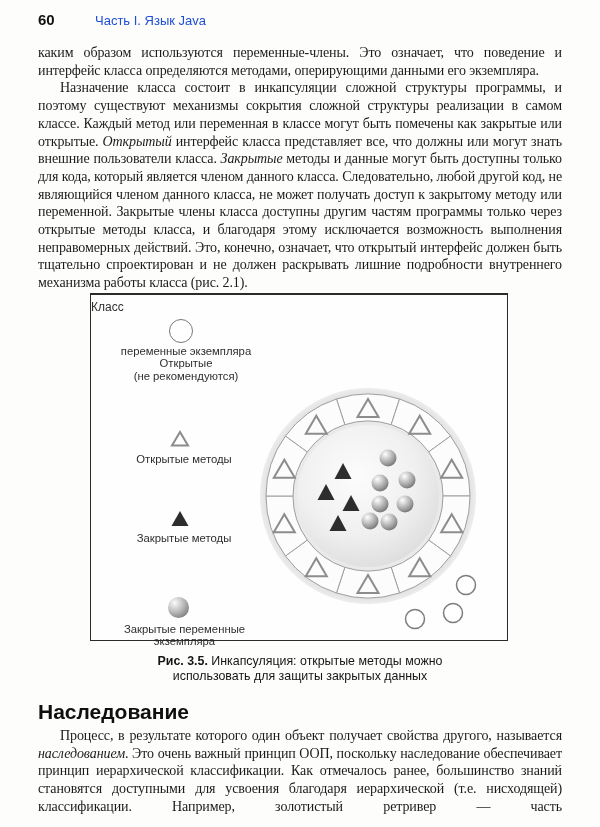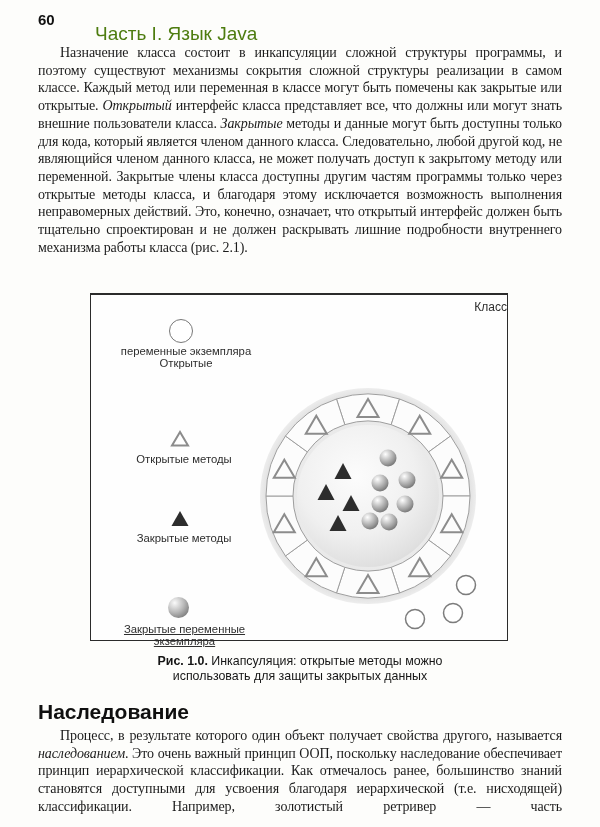--- a/index.html
+++ b/index.html
@@ -6,35 +6,35 @@
   .page{
     position:relative; width:600px; height:827px; overflow:hidden;
     background:#fdfdfb; color:#1b1b1b;
     font-family:"Liberation Serif", serif;
     padding-left:43px;
   }
   
   .header{position:absolute; top:11px; left:38px; right:38px; height:20px;
           font-family:"Liberation Sans", sans-serif;}
   .page-num{position:absolute; left:0; top:0; font-size:15px; font-weight:bold; color:#111;}
-  .chapter{position:absolute; left:57px; top:12px; font-size:19px; color:#4d7c0f;}
+  .chapter{position:absolute; left:57px; top:2px; font-size:13px; color:#1d4ed8;}
   
   .text-block{position:absolute; left:38px; width:524px;
               font-size:14px; line-height:17.7px; text-align:justify; letter-spacing:-0.1px;}
   .tb1{top:44px;}
   .tb2{top:727px; text-align-last:justify;}
   .text-block p{margin:0; padding:0;}
   .text-block p.indent{text-indent:22px;}
   .text-block em{}
   
   .figure{position:absolute; left:90px; top:293px; width:418px; height:348px;
           box-sizing:border-box; background:#fefefe;
           border:1.5px solid #2b2b2b; border-top-width:2.5px;
           font-family:"Liberation Sans", sans-serif;}
-  .fig-title{position:absolute; top:5px; left:0; width:100%; text-align:right;
+  .fig-title{position:absolute; top:5px; left:0; width:100%; text-align:left;
              font-size:12px; color:#2e2e2e;}
   .diagram-svg{position:absolute; left:0; top:0;}
   .legend-item{position:absolute;}
   .legend-label{position:absolute; text-align:center; font-size:11.3px; line-height:12.4px; color:#2e2e2e;}
   .icon-open-circle{position:absolute; width:24px; height:24px; border:1.5px solid #787878;
                     border-radius:50%; background:#fff; box-sizing:border-box;}
   .icon-sphere{position:absolute; width:21px; height:21px; border-radius:50%;
                background:radial-gradient(circle at 32% 28%, #fafafa 0%, #b9b9b9 45%, #767676 85%, #646464 100%);}
   .icon-tri{position:absolute;}
   
@@ -49,20 +49,21 @@
 <body>
 
 <div class="page">
 
   <div class="header">
     <span class="page-num">60</span>
     <span class="chapter">Часть I. Язык Java</span>
   </div>
 
   <div class="text-block tb1">
+    <p><span>каким образом используются переменные-члены. Это означает, что поведение и интерфейс класса определяются методами, оперирующими данными его экземпляра.</span></p>
     <p class="indent"><span>Назначение класса состоит в инкапсуляции сложной структуры программы, и поэтому существуют механизмы сокрытия сложной структуры реализации в самом классе. Каждый метод или переменная в классе могут быть помечены как закрытые или открытые. </span><em>Открытый</em><span> интерфейс класса представляет все, что должны или могут знать внешние пользователи класса. </span><em>Закрытые</em><span> методы и данные могут быть доступны только для кода, который является членом данного класса. Следовательно, любой другой код, не являющийся членом данного класса, не может получать доступ к закрытому методу или переменной. Закрытые члены класса доступны другим частям программы только через открытые методы класса, и благодаря этому исключается возможность выполнения неправомерных действий. Это, конечно, означает, что открытый интерфейс должен быть тщательно спроектирован и не должен раскрывать лишние подробности внутреннего механизма работы класса (рис. 2.1).</span></p>
   </div>
 
   <div class="figure">
     <svg class="diagram-svg" width="418" height="348" viewBox="0 0 418 348">
       <defs>
         <radialGradient id="gradOuter" cx="50%" cy="50%" r="50%">
           <stop offset="0%" stop-color="#f0f0f0"></stop>
           <stop offset="75%" stop-color="#e9e9e9"></stop>
           <stop offset="93%" stop-color="#e0e0e0"></stop>
@@ -121,20 +122,21 @@
         </g>
     </svg>
 
     <div class="fig-title">Класс</div>
 
     <div class="legend-item">
       <div class="icon-open-circle" style="left:78px; top:24px;"></div>
       <div class="legend-label" style="left:5px; top:50px; width:180px;">
         <div>переменные экземпляра</div>
         <div>Открытые</div>
+        <div>(не рекомендуются)</div>
       </div>
     </div>
 
     <div class="legend-item">
       <svg class="icon-tri" style="left:79px; top:135px;" width="20" height="17">
         <polygon points="10,2 2,15.5 18,15.5" fill="#ffffff" stroke="#8c8c8c" stroke-width="2"></polygon>
       </svg>
       <div class="legend-label" style="left:13px; top:158px; width:160px;">
         <div>Открытые методы</div>
       </div>
@@ -144,28 +146,28 @@
       <svg class="icon-tri" style="left:79px; top:215px;" width="20" height="17">
         <polygon points="10,1 1.5,16 18.5,16" fill="#2d2d2d"></polygon>
       </svg>
       <div class="legend-label" style="left:13px; top:237px; width:160px;">
         <div>Закрытые методы</div>
       </div>
     </div>
 
     <div class="legend-item">
       <div class="icon-sphere" style="left:77px; top:302px;"></div>
-      <div class="legend-label" style="left:6px; top:328px; width:175px;text-decoration:underline;">
+      <div class="legend-label" style="left:6px; top:328px; width:175px;">
         <div>Закрытые переменные экземпляра</div>
       </div>
     </div>
   </div>
 
   <div class="caption">
-    <span class="cap-label">Рис. 1.0.</span>
+    <span class="cap-label">Рис. 3.5.</span>
     <span>Инкапсуляция: открытые методы можно</span><br>
     <span>использовать для защиты закрытых данных</span>
   </div>
 
   <div class="heading">Наследование</div>
 
   <div class="text-block tb2">
     <p class="indent"><span>Процесс, в результате которого один объект получает свойства другого, называется </span><em>наследованием</em><span>. Это очень важный принцип ООП, поскольку наследование обеспечивает принцип иерархической классификации. Как отмечалось ранее, большинство знаний становятся доступными для усвоения благодаря иерархической (т.е. нисходящей) классификации. Например, золотистый ретривер — часть</span></p>
   </div>
 

